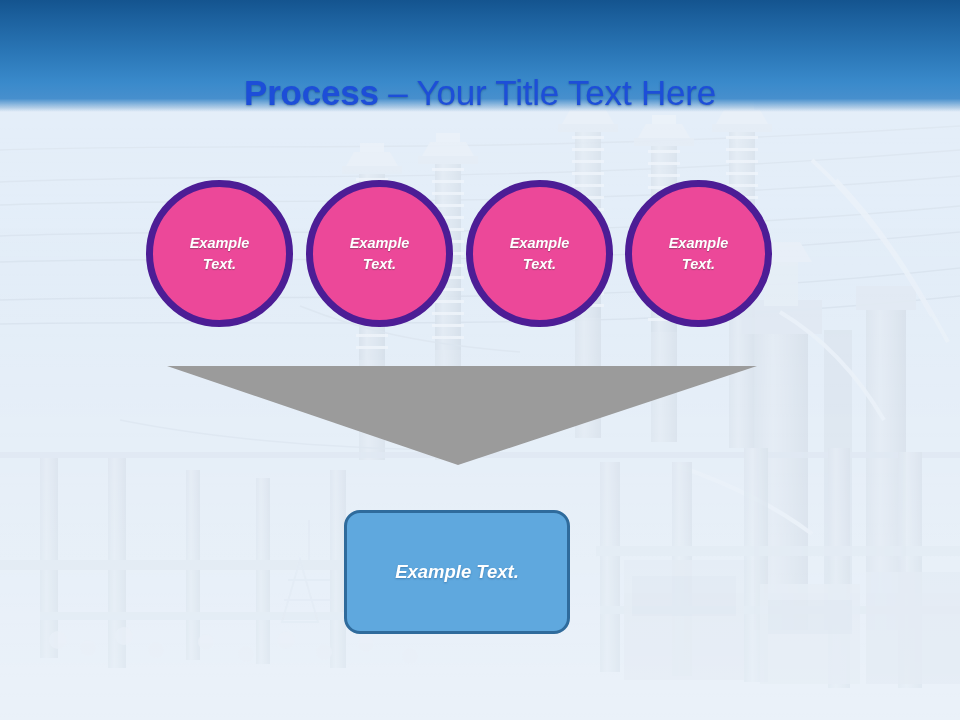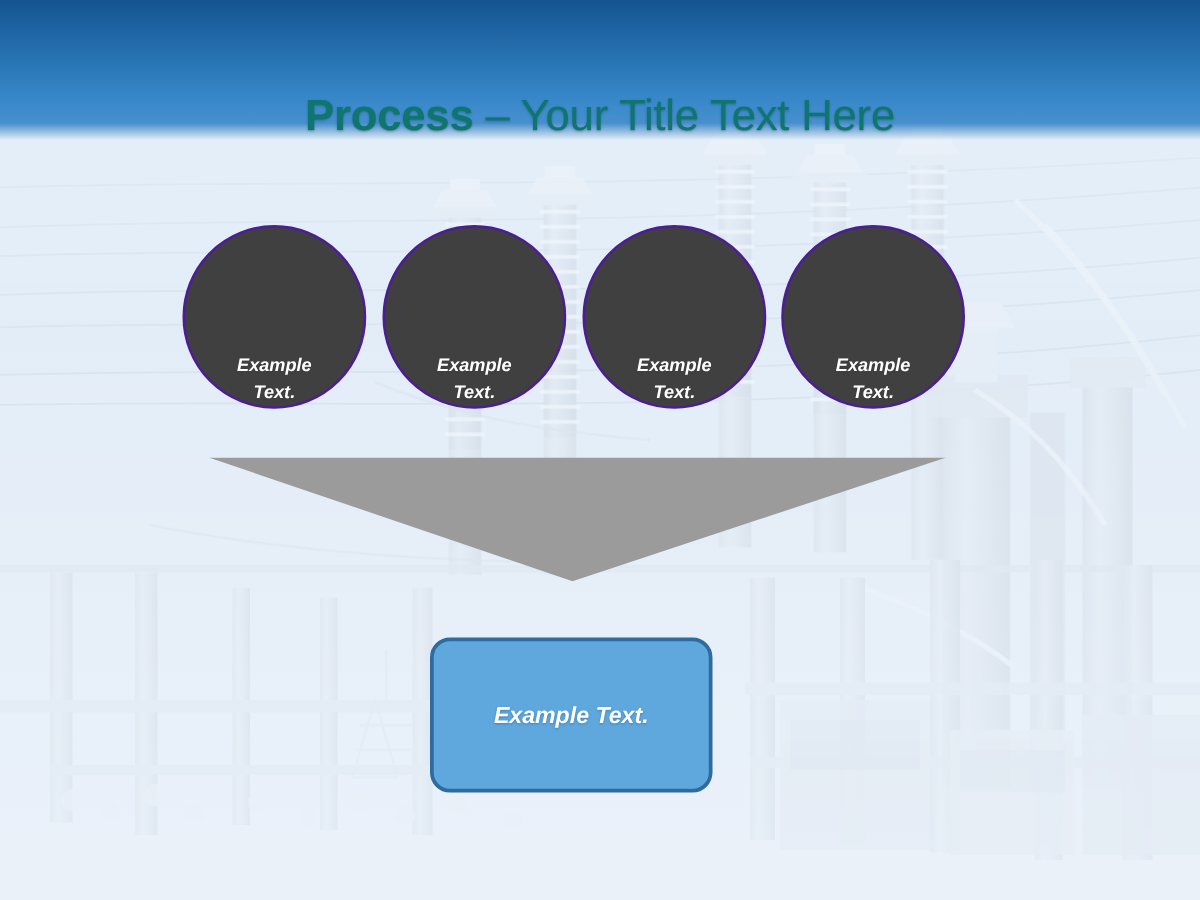--- a/index.html
+++ b/index.html
@@ -41,41 +41,41 @@
         #478fcd 88%,
         rgba(132,176,215,0.55) 96%,
         rgba(200,220,238,0.0) 100%);
   }
   .slide-title {
     position: absolute;
     left: 0;
     top: 49px;
     width: 960px;
     text-align: center;
-    color: #0f766e;
+    color: #1d4ed8;
     font-size: 35px;
     line-height: 42px;
     letter-spacing: -0.2px;
     white-space: nowrap;
     text-shadow: 0 1px 2px rgba(8,42,74,0.35);
   }
   .slide-title .t-strong { font-weight: bold; }
   .slide-title .t-light  { font-weight: normal; }
 
   
   .circle {
     position: absolute;
     width: 147px;
     height: 147px;
     border-radius: 50%;
-    background: #404040;
-    border: 2px solid #4c1d95;
+    background: #ec4899;
+    border: 7px solid #4c1d95;
     box-sizing: border-box;
     display: flex;
-    align-items: flex-end;
+    align-items: center;
     justify-content: center;
     top: 180px;
   }
   .circle-label {
     color: #ffffff;
     font-size: 14.5px;
     line-height: 21px;
     font-weight: bold;
     font-style: italic;
     text-align: center;

